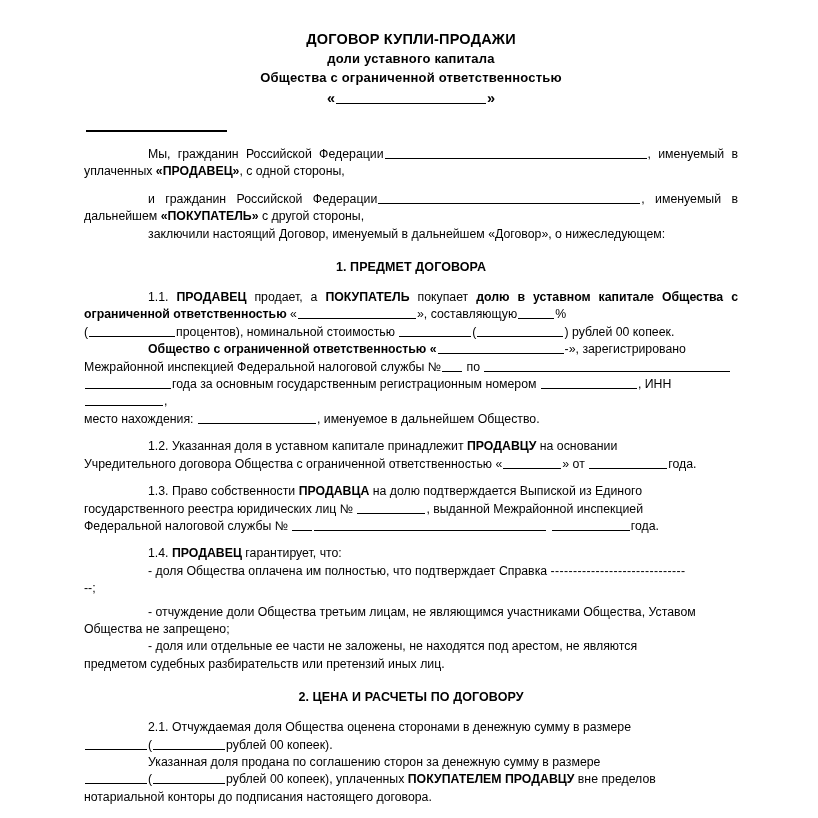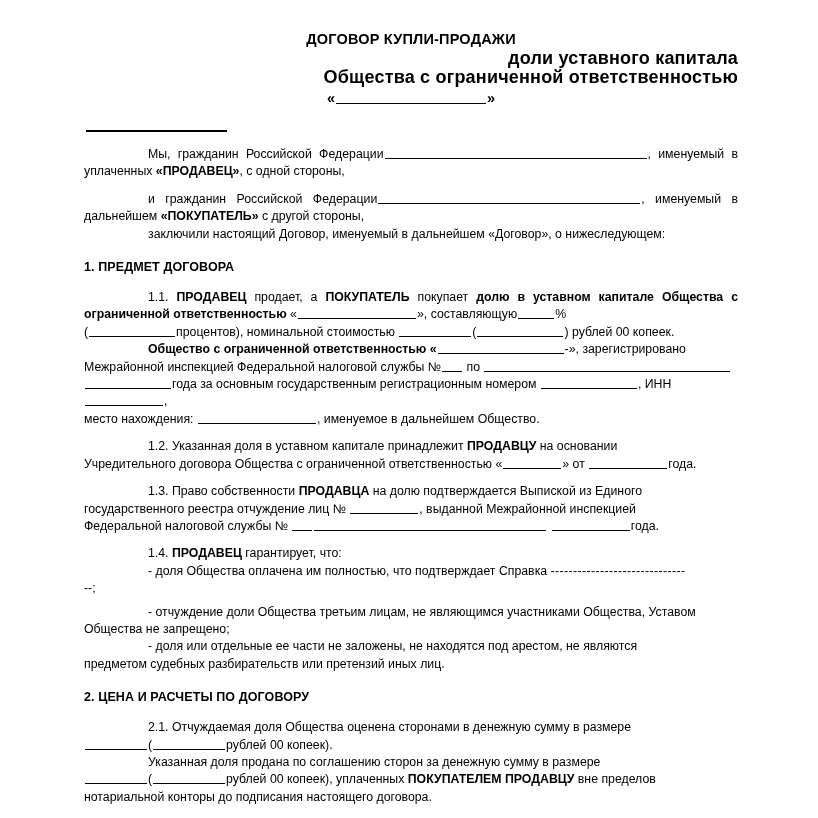--- a/index.html
+++ b/index.html
@@ -28,31 +28,31 @@
   
   .doc-title {
     text-align: center;
     font-weight: bold;
     font-size: 14.5px;
     line-height: 19px;
     letter-spacing: 0.2px;
   }
   .doc-title .line2,
   .doc-title .line3 {
-    font-size: 18px;
-    text-align: right;
+    font-size: 13px;
   }
   .title-blank-row {
     text-align: center;
     font-size: 14.5px;
     font-weight: bold;
     line-height: 20px;
     margin-top: 1px;
   }
   .section-head {
+    text-align: center;
     font-weight: bold;
     font-size: 12.5px;
     letter-spacing: 0.1px;
     margin: 17px 0 15px 0;
   }
 
   
   p.t {
     margin: 0;
     font-size: 12.3px;
@@ -202,21 +202,21 @@
 
   <div class="sp"></div>
 
   <p class="t just">
     <span class="ind"></span><span>1.3.</span>
     <span>Право собственности</span>
     <b>ПРОДАВЦА</b>
     <span>на долю подтверждается Выпиской из Единого</span>
   </p>
   <p class="t just">
-    <span>государственного реестра отчуждение лиц №</span>
+    <span>государственного реестра юридических лиц №</span>
     <span class="u w68"></span><span>, выданной Межрайонной инспекцией</span>
   </p>
   <p class="t left">
     <span>Федеральной налоговой службы №</span>
     <span class="u w20"></span><span class="u w232"></span>
     <span class="u w78"></span><span>года.</span>
   </p>
 
   <div class="sp"></div>
 

